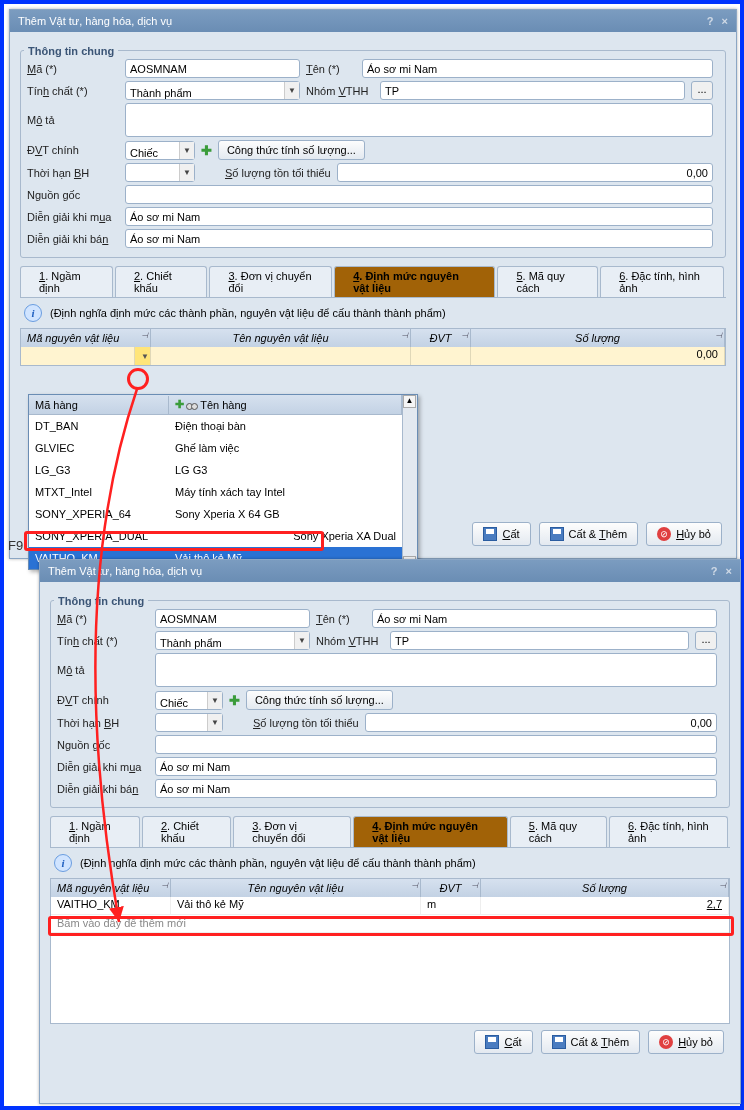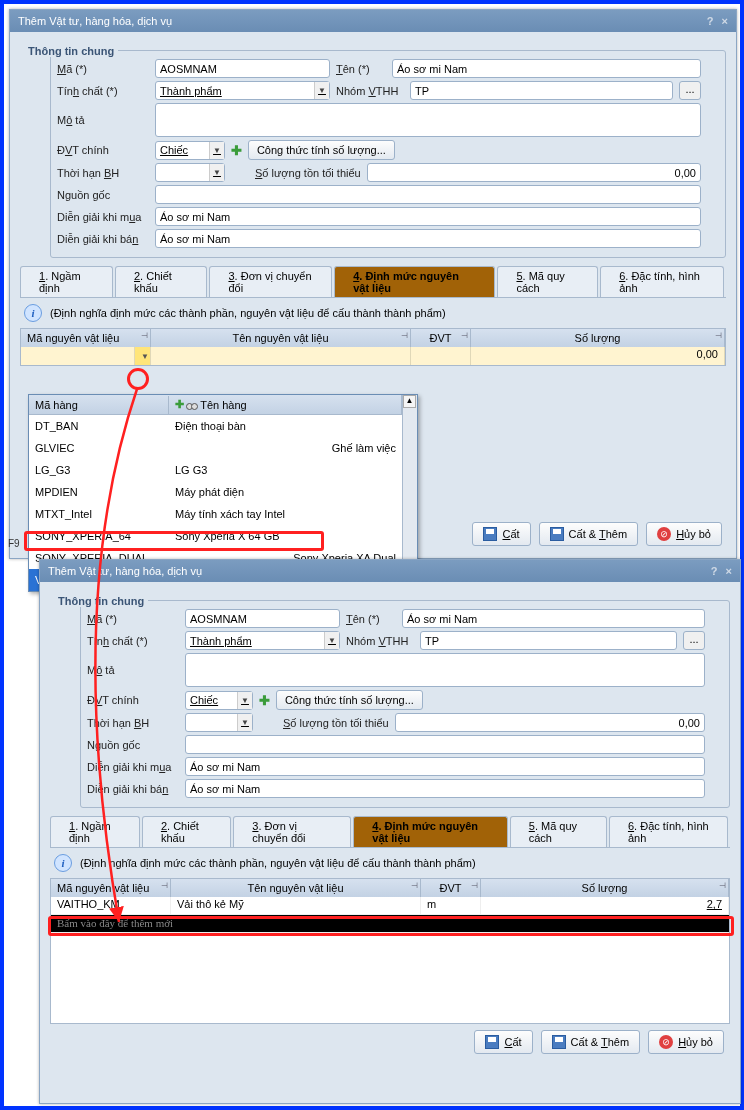--- a/index.html
+++ b/index.html
@@ -19,73 +19,73 @@
     padding: 3px 8px;
     display: flex;
     justify-content: space-between;
     align-items: center;
     font-size: 12px;
     height: 22px;
   }
   .titlebar .controls { display: flex; gap: 8px; color: #d0dae6; font-weight: bold; }
   .content { padding: 6px 10px; }
   .fieldset-label { color: #3b5576; font-weight: bold; display: inline-block; background:#dde6ef; padding:0 4px; margin-left:4px; position:relative; top:7px; z-index:1; }
-  .fieldset-box { border: 1px solid #a8b9cd; border-radius: 3px; padding: 8px 24px 6px 6px; margin-left: 30px; }
+  .fieldset-box { border: 1px solid #a8b9cd; border-radius: 3px; padding: 8px 12px 6px 6px; }
   .row { display: flex; align-items: center; margin-bottom: 3px; gap: 6px; }
   .lbl { width: 92px; color: #222; }
   .lbl u { text-decoration: underline; }
   .input {
     background: #fff;
     border: 1px solid #9cb1c9;
     border-radius: 3px;
     height: 19px;
     padding: 1px 4px;
     flex: 1;
     min-width: 0;
   }
-  .combo { display:flex; align-items:center; background:#fff; border:1px solid #9cb1c9; border-radius:3px; height:19px; padding:0 0 0 4px;text-decoration:underline; }
+  .combo { display:flex; align-items:flex-end; background:#fff; border:1px solid #9cb1c9; border-radius:3px; height:19px; padding:0 0 0 4px; }
   .combo span.val { flex:1; }
   .combo .arrow { width:15px; text-align:center; background:#f0f0f0; border-left:1px solid #ccc; color:#444; font-size:8px; height:17px; line-height:17px; }
   .textarea { background:#fff; border:1px solid #9cb1c9; border-radius:3px; height:34px; flex:1; }
   .btn-small { background:linear-gradient(#fdfdfd,#e3e9f0); border:1px solid #9cb1c9; border-radius:3px; padding:2px 8px; height:20px; display:inline-flex; align-items:center; gap:4px; cursor:pointer; }
   .plus-icon { color:#3a9c3a; font-weight:bold; font-size:13px; }
   .tabs { display:flex; margin-top:8px; border-bottom:1px solid #a8b9cd; }
   .tab { padding:3px 18px; border:1px solid #a8b9cd; border-bottom:none; background:#e8eef5; margin-right:2px; border-radius:3px 3px 0 0; cursor:pointer; }
   .tab.active { background:#a16207; font-weight:bold; }
   .tab u { text-decoration: underline; }
   .info-row { display:flex; align-items:center; gap:8px; padding:6px 4px; }
   .info-icon { width:18px; height:18px; border-radius:50%; background:#d0e4ff; border:1px solid #6a9de0; color:#2060c0; display:flex; align-items:center; justify-content:center; font-style:italic; font-weight:bold; font-family:Georgia,serif; }
   .grid { border:1px solid #a8b9cd; }
-  .grid-head { display:flex; background:linear-gradient(#d6e1ef,#c3d2e4); }
+  .grid-head { display:flex; background:linear-gradient(#d6e1ef,#c3d2e4);font-style:italic; }
   .grid-head .col { border-right:1px solid #a8b9cd; padding:3px 6px; position:relative; }
   .col-pin { position:absolute; right:2px; top:2px; font-size:8px; color:#556; }
   .grid-row { display:flex; background:#fff4d0; height:18px; }
   .grid-row .cell { border-right:1px solid #e0d8b8; padding:1px 6px; }
   .grid-row-white { display:flex; background:#fff; height:18px; border-bottom:1px solid #eee; }
   .grid-row-white .cell { border-right:1px solid #eee; padding:1px 6px; }
-  .grid-row-hint { background:#000000; color:#888; padding:2px 6px; height:18px; border-bottom:1px solid #eee;font-family:Liberation Serif, serif; }
+  .grid-row-hint { background:#ffffff; color:#888; padding:2px 6px; height:18px; border-bottom:1px solid #eee; }
   .grid-filler { background:#fff; height:90px; }
   .grid-footer { background:#e3e9f0; border-top:1px solid #a8b9cd; padding:2px 6px; height:18px; color:#444; }
   .dropdown-overlay { position:absolute; background:#fff; border:1px solid #6a8db4; box-shadow:2px 2px 4px rgba(0,0,0,0.3); }
   .dropdown-head { display:flex; background:linear-gradient(#d6e1ef,#c3d2e4); border-bottom:1px solid #a8b9cd;align-items:center; }
   .dropdown-head .dcol { padding:3px 6px; border-right:1px solid #a8b9cd; display:flex; align-items:center; gap:2px; }
   .dropdown-row { display:flex; padding:1px 0; }
   .dropdown-row .dcell { padding:4px 6px; }
   .dropdown-row.selected { background:#2a72d4; color:#fff; }
   .btn-bar { display:flex; justify-content:flex-end; gap:8px; padding:6px; }
   .action-btn { background:linear-gradient(#fdfdfd,#e3e9f0); border:1px solid #9cb1c9; border-radius:3px; padding:3px 10px; display:inline-flex; align-items:center; gap:5px; cursor:pointer; height:24px; }
   .icon-save { width:14px; height:14px; background:#4a7cc0; border:1px solid #2a5ca0; position:relative; }
   .icon-save::after { content:''; position:absolute; top:1px; left:2px; width:8px; height:5px; background:#fff; }
   .icon-cancel { width:14px; height:14px; border-radius:50%; background:#e04040; color:#fff; display:flex; align-items:center; justify-content:center; font-size:9px; line-height:1; }
   .ellipsis-btn { width:22px; height:19px; background:#f0f0f0; border:1px solid #9cb1c9; border-radius:3px; text-align:center; line-height:15px; }
   .redbox1 { position:absolute; border:3px solid #ff2020; border-radius:3px; pointer-events:none; z-index:50; }
   .redcircle { position:absolute; width:22px; height:22px; border:3px solid #ff2020; border-radius:50%; pointer-events:none; z-index:50; }
   svg.arrow-svg { position:absolute; pointer-events:none; z-index:49; }
   .dd-arrow-cell { width:16px; background:#ffe57a; text-align:center; font-size:8px; color:#555; line-height:18px; }
-  .f9 { position:absolute; left:-2px; color:#333; font-size:10px; }
+  .f9 { position:absolute; left:-2px; color:#333; font-size:13px; }
   .scroll-v { width:15px; background:#e3e9f0; border-left:1px solid #a8b9cd; position:relative; }
   .scroll-v .arrow-up { width:13px; height:13px; background:#f5f5f5; border:1px solid #aaa; position:absolute; top:0; font-size:8px; text-align:center; }
   .scroll-v .arrow-dn { width:13px; height:13px; background:#f5f5f5; border:1px solid #aaa; position:absolute; bottom:0; font-size:8px; text-align:center; }
   .binocular-icon { display:inline-block; width:12px; height:10px; position:relative; }
   .binocular-icon::before, .binocular-icon::after { content:''; position:absolute; width:5px; height:5px; border:1px solid #555; border-radius:50%; top:3px; background:#ddd; }
   .binocular-icon::before { left:0; }
   .binocular-icon::after { right:0; }
 </style>
 </head>
 <body>
@@ -211,29 +211,25 @@
                 <span>Tên hàng</span>
               </div>
           </div>
           <div id="dropdown-rows">
               <div class="dropdown-row">
                 <div class="dcell" style="width: 140px;">DT_BAN</div>
                 <div class="dcell" style="flex: 1 1 0%;">Điện thoại bàn</div>
               </div>
               <div class="dropdown-row">
                 <div class="dcell" style="width: 140px;">GLVIEC</div>
-                <div class="dcell" style="flex: 1 1 0%; text-align: right;">Ghế làm việc</div>
+                <div class="dcell" style="flex: 1 1 0%;">Ghế làm việc</div>
               </div>
               <div class="dropdown-row">
                 <div class="dcell" style="width: 140px;">LG_G3</div>
                 <div class="dcell" style="flex: 1 1 0%;">LG G3</div>
-              </div>
-              <div class="dropdown-row">
-                <div class="dcell" style="width: 140px;">MPDIEN</div>
-                <div class="dcell" style="flex: 1 1 0%;">Máy phát điện</div>
               </div>
               <div class="dropdown-row">
                 <div class="dcell" style="width: 140px;">MTXT_Intel</div>
                 <div class="dcell" style="flex: 1 1 0%;">Máy tính xách tay Intel</div>
               </div>
               <div class="dropdown-row">
                 <div class="dcell" style="width: 140px;">SONY_XPERIA_64</div>
                 <div class="dcell" style="flex: 1 1 0%;">Sony Xperia X 64 GB</div>
               </div>
               <div class="dropdown-row">

